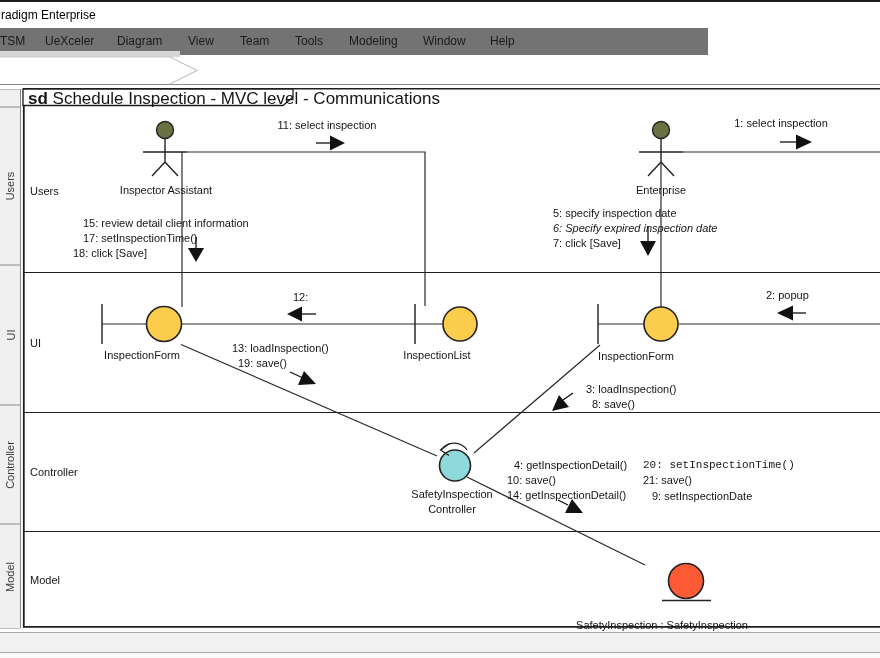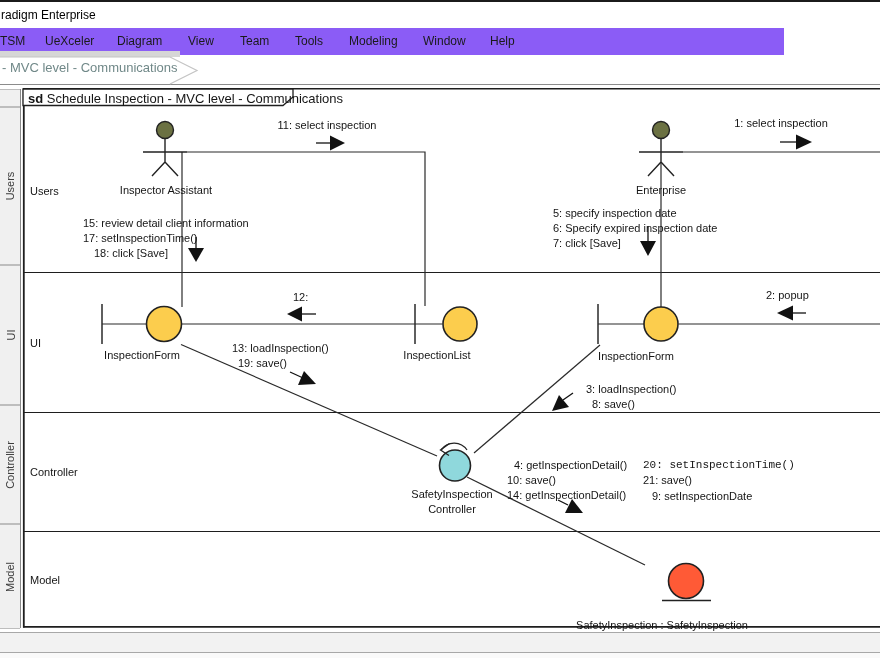--- a/index.html
+++ b/index.html
@@ -4,21 +4,21 @@
 <style>
   html,body{margin:0;padding:0;}
   #app{position:relative;width:880px;height:658px;background:#fff;overflow:hidden;
        font-family:"Liberation Sans",sans-serif;color:#111;}
   .abs{position:absolute;}
   .t{position:absolute;font-size:11px;color:#151515;white-space:nowrap;line-height:13px;}
   .ctr{text-align:center;}
   .topline{left:0;top:0;width:880px;height:2px;background:#1b1b1b;}
   .titlebar{left:0;top:2px;width:880px;height:38px;background:#fff;}
   .titletxt{position:absolute;left:1px;top:6px;font-size:12px;color:#000;white-space:nowrap;}
-  .menubar{left:0;top:28px;width:784px;height:27px;background:#8b5cf6;}
+  .menubar{left:0;top:28px;width:708px;height:27px;background:#737373;}
   .menuitem{position:absolute;top:0;height:27px;line-height:27px;font-size:12px;color:#1a1a1a;white-space:nowrap;cursor:default;}
   .crumbrow{left:0;top:55px;width:880px;height:29px;background:#ffffff;}
   .crumbshadow{position:absolute;left:0;top:-4px;width:180px;height:6px;background:#d6d6d6;}
   .crumbtxt{position:absolute;left:2px;top:5px;font-size:13px;color:#708888;white-space:nowrap;}
   .rowline{left:0;top:84px;width:880px;height:1px;background:#8c8c8c;}
   .lanecell{position:absolute;left:0;width:20px;background:#f0f0f0;border-top:1px solid #bdbdbd;
             border-bottom:1px solid #bdbdbd;display:flex;align-items:center;justify-content:center;}
   .lanecell span{transform:rotate(-90deg);font-size:11px;color:#3c3c3c;white-space:nowrap;}
   .stripedge{position:absolute;left:20px;top:89px;width:1px;height:539px;background:#8a8a8a;}
   svg.overlay{position:absolute;left:0;top:0;pointer-events:none;}
@@ -44,21 +44,20 @@
     <div class="menuitem" style="left:188px">View</div>
     <div class="menuitem" style="left:240px">Team</div>
     <div class="menuitem" style="left:295px">Tools</div>
     <div class="menuitem" style="left:349px">Modeling</div>
     <div class="menuitem" style="left:423px">Window</div>
     <div class="menuitem" style="left:490px">Help</div>
   </div>
 
   <div class="abs crumbrow">
     <div class="crumbshadow"></div>
-    <div class="crumbtxt">- MVC level - Communications</div>
   </div>
   <div class="abs rowline"></div>
 
   <div class="lanecell" style="top:89px;height:16px;"></div>
   <div class="lanecell" style="top:107px;height:156px;">
       <span>Users</span>
     </div>
   <div class="lanecell" style="top:265px;height:138px;">
       <span>UI</span>
     </div>
@@ -163,21 +162,21 @@
           <path d="M573 393 L563 400" fill="none"></path>
           <polygon points="569,407 552,411 559,395" stroke="none"></polygon>
         </g>
       <g>
           <path d="M558 500 L568 505" fill="none"></path>
           <polygon points="572,499 583,513 565,513" stroke="none"></polygon>
         </g>
     </g>
   </svg>
 
-  <div class="t" style="left:28px;top:91.5px;font-size:13px;"><span class="b">sd</span>&nbsp;<span>Schedule Inspection - MVC level - Communications</span></div>
+  <div class="t" style="left:28px;top:91.5px;font-size:17px;"><span class="b">sd</span>&nbsp;<span>Schedule Inspection - MVC level - Communications</span></div>
 
   <div class="t" style="left:30px;top:185px;">Users</div>
   <div class="t" style="left:30px;top:337px;">UI</div>
   <div class="t" style="left:30px;top:466px;">Controller</div>
   <div class="t" style="left:30px;top:574px;">Model</div>
 
   <div class="t ctr" style="left:96px;top:184px;width:140px;">Inspector Assistant</div>
   <div class="t ctr" style="left:591px;top:184px;width:140px;">Enterprise</div>
   <div class="t ctr" style="left:72px;top:349px;width:140px;">InspectionForm</div>
   <div class="t ctr" style="left:367px;top:349px;width:140px;">InspectionList</div>
@@ -186,24 +185,24 @@
   <div class="t ctr" style="left:382px;top:503px;width:140px;">Controller</div>
   <div class="t ctr" style="left:562px;top:606px;width:200px;margin-top:13px;">SafetyInspection : SafetyInspection</div>
 
   <div class="t ctr" style="left:257px;top:119px;width:140px;">11: select inspection</div>
   <div class="t ctr" style="left:711px;top:117px;width:140px;">1: select inspection</div>
   <div class="t" style="left:293px;top:291px;">12:</div>
   <div class="t" style="left:766px;top:289px;">2: popup</div>
 
   <div class="t" style="left:83px;top:217px;">15: review detail client information</div>
   <div class="t" style="left:83px;top:232px;">17: setInspectionTime()</div>
-  <div class="t" style="left:94px;top:247px;">18: click [Save]</div>
+  <div class="t" style="left:73px;top:247px;">18: click [Save]</div>
 
   <div class="t" style="left:553px;top:207px;">5: specify inspection date</div>
-  <div class="t" style="left:553px;top:222px;">6: Specify expired inspection date</div>
+  <div class="t" style="left:553px;top:222px;font-style:italic;">6: Specify expired inspection date</div>
   <div class="t" style="left:553px;top:237px;">7: click [Save]</div>
 
   <div class="t" style="left:232px;top:342px;">13: loadInspection()</div>
   <div class="t" style="left:238px;top:357px;">19: save()</div>
 
   <div class="t" style="left:586px;top:383px;">3: loadInspection()</div>
   <div class="t" style="left:592px;top:398px;">8: save()</div>
 
   <div class="t" style="left:514px;top:459px;">4: getInspectionDetail()</div>
   <div class="t" style="left:507px;top:474px;">10: save()</div>

